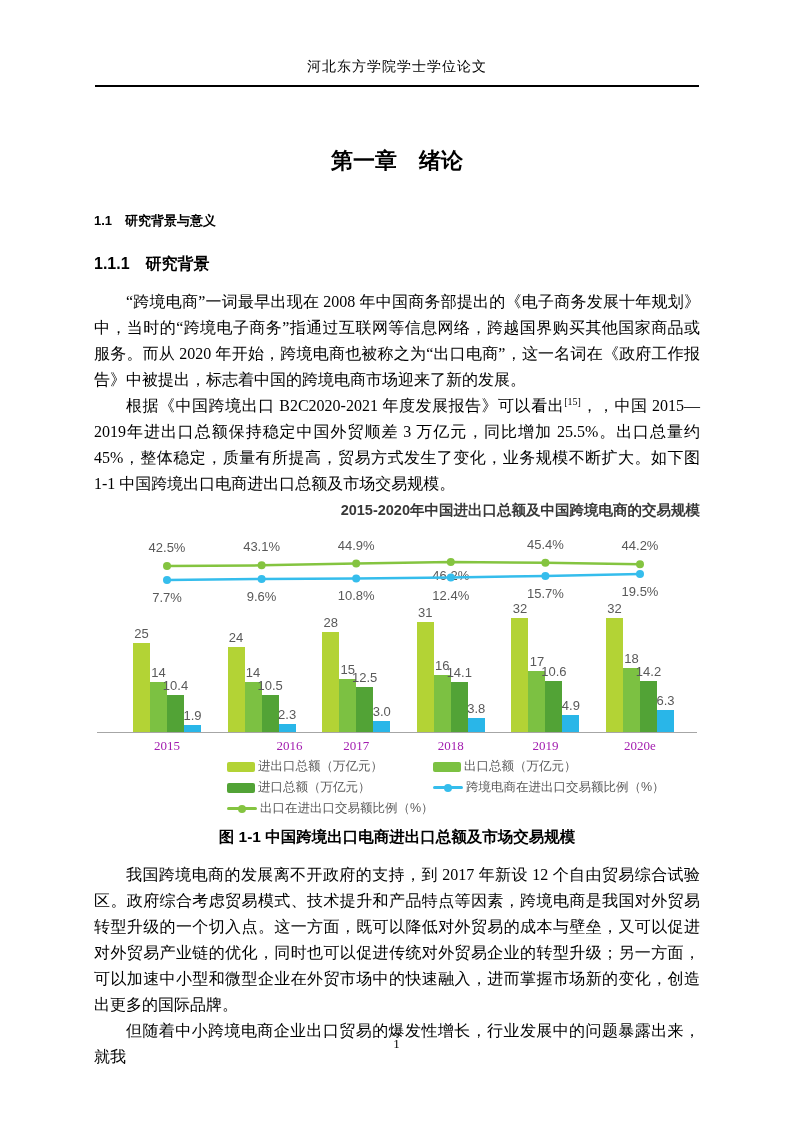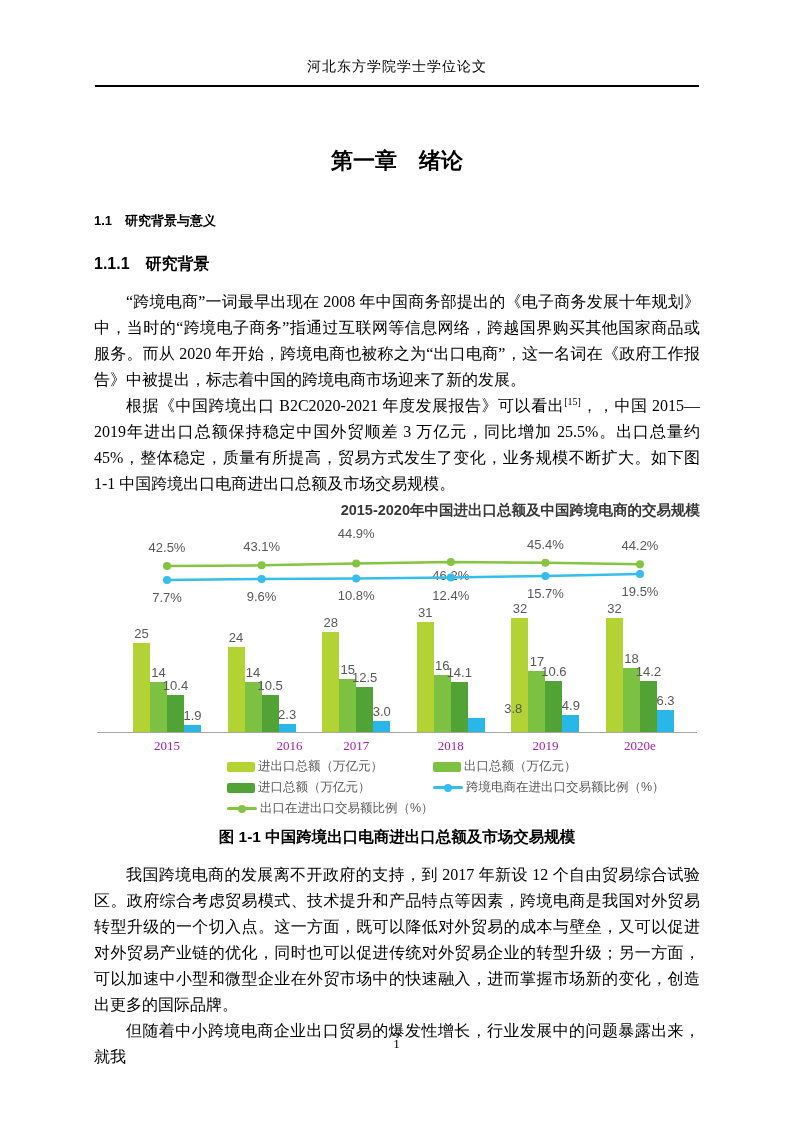--- a/index.html
+++ b/index.html
@@ -86,21 +86,21 @@
 
     <p class="body-par">“跨境电商”一词最早出现在 2008 年中国商务部提出的《电子商务发展十年规划》中，当时的“跨境电子商务”指通过互联网等信息网络，跨越国界购买其他国家商品或服务。而从 2020 年开始，跨境电商也被称之为“出口电商”，这一名词在《政府工作报告》中被提出，标志着中国的跨境电商市场迎来了新的发展。</p>
 
     <p class="body-par tight"><span>根据《中国跨境出口 B2C2020-2021 年度发展报告》可以看出</span><sup>[15]</sup><span>，，中国 2015—2019年进出口总额保持稳定中国外贸顺差 3 万亿元，同比增加 25.5%。出口总量约 45%，整体稳定，质量有所提高，贸易方式发生了变化，业务规模不断扩大。如下图 1-1 中国跨境出口电商进出口总额及市场交易规模。</span></p>
 
     <figure class="figure" style="margin-left:0;margin-right:0;">
       <div class="chart-title">2015-2020年中国进出口总额及中国跨境电商的交易规模</div>
       <div class="plot" id="plot">
           <div class="pct-label" style="left: 70px; top: 18px;">42.5%</div>
           <div class="pct-label" style="left: 164.6px; top: 17.3514px;">43.1%</div>
-          <div class="pct-label" style="left: 259.2px; top: 4px;">44.9%</div>
+          <div class="pct-label" style="left: 259.2px; top: 16px;">44.9%</div>
           <div class="pct-label" style="left: 353.8px; top: 14px; margin-top: 32px;">46.2%</div>
           <div class="pct-label" style="left: 448.4px; top: 14.8649px;">45.4%</div>
           <div class="pct-label" style="left: 543px; top: 16.1622px;">44.2%</div>
           <div class="pct-label" style="left: 70px; top: 68px;">7.7%</div>
           <div class="pct-label" style="left: 164.6px; top: 67.0339px;">9.6%</div>
           <div class="pct-label" style="left: 259.2px; top: 66.4237px;">10.8%</div>
           <div class="pct-label" style="left: 353.8px; top: 65.6102px;">12.4%</div>
           <div class="pct-label" style="left: 448.4px; top: 63.9322px;">15.7%</div>
           <div class="pct-label" style="left: 543px; top: 62px;">19.5%</div>
           <svg width="600" height="232" class="lines-svg">
@@ -155,21 +155,21 @@
           <div class="bar-label" style="left: 456.9px; top: 142.056px;">10.6</div>
           <div class="bar" style="left: 543px; top: 159.412px; width: 17px; height: 50.5875px; background: rgb(82, 163, 54);"></div>
           <div class="bar-label" style="left: 551.5px; top: 142.412px;">14.2</div>
           <div class="bar" style="left: 87px; top: 203.231px; width: 17px; height: 6.76875px; background: rgb(41, 182, 232);"></div>
           <div class="bar-label" style="left: 95.5px; top: 186.231px;">1.9</div>
           <div class="bar" style="left: 181.6px; top: 201.806px; width: 17px; height: 8.19375px; background: rgb(41, 182, 232);"></div>
           <div class="bar-label" style="left: 190.1px; top: 184.806px;">2.3</div>
           <div class="bar" style="left: 276.2px; top: 199.312px; width: 17px; height: 10.6875px; background: rgb(41, 182, 232);"></div>
           <div class="bar-label" style="left: 284.7px; top: 182.312px;">3.0</div>
           <div class="bar" style="left: 370.8px; top: 196.463px; width: 17px; height: 13.5375px; background: rgb(41, 182, 232);"></div>
-          <div class="bar-label" style="left: 379.3px; top: 179.463px; margin-left: 37px;">3.8</div>
+          <div class="bar-label" style="left: 379.3px; top: 179.463px;">3.8</div>
           <div class="bar" style="left: 465.4px; top: 192.544px; width: 17px; height: 17.4563px; background: rgb(41, 182, 232);"></div>
           <div class="bar-label" style="left: 473.9px; top: 175.544px;">4.9</div>
           <div class="bar" style="left: 560px; top: 187.556px; width: 17px; height: 22.4437px; background: rgb(41, 182, 232);"></div>
           <div class="bar-label" style="left: 568.5px; top: 170.556px;">6.3</div>
           <div class="axis-line" style="top: 210px;"></div>
           <div class="x-label" style="left: 70px; top: 216px;">2015</div>
           <div class="x-label" style="left: 164.6px; top: 216px; margin-left: 28px;">2016</div>
           <div class="x-label" style="left: 259.2px; top: 216px;">2017</div>
           <div class="x-label" style="left: 353.8px; top: 216px;">2018</div>
           <div class="x-label" style="left: 448.4px; top: 216px;">2019</div>

